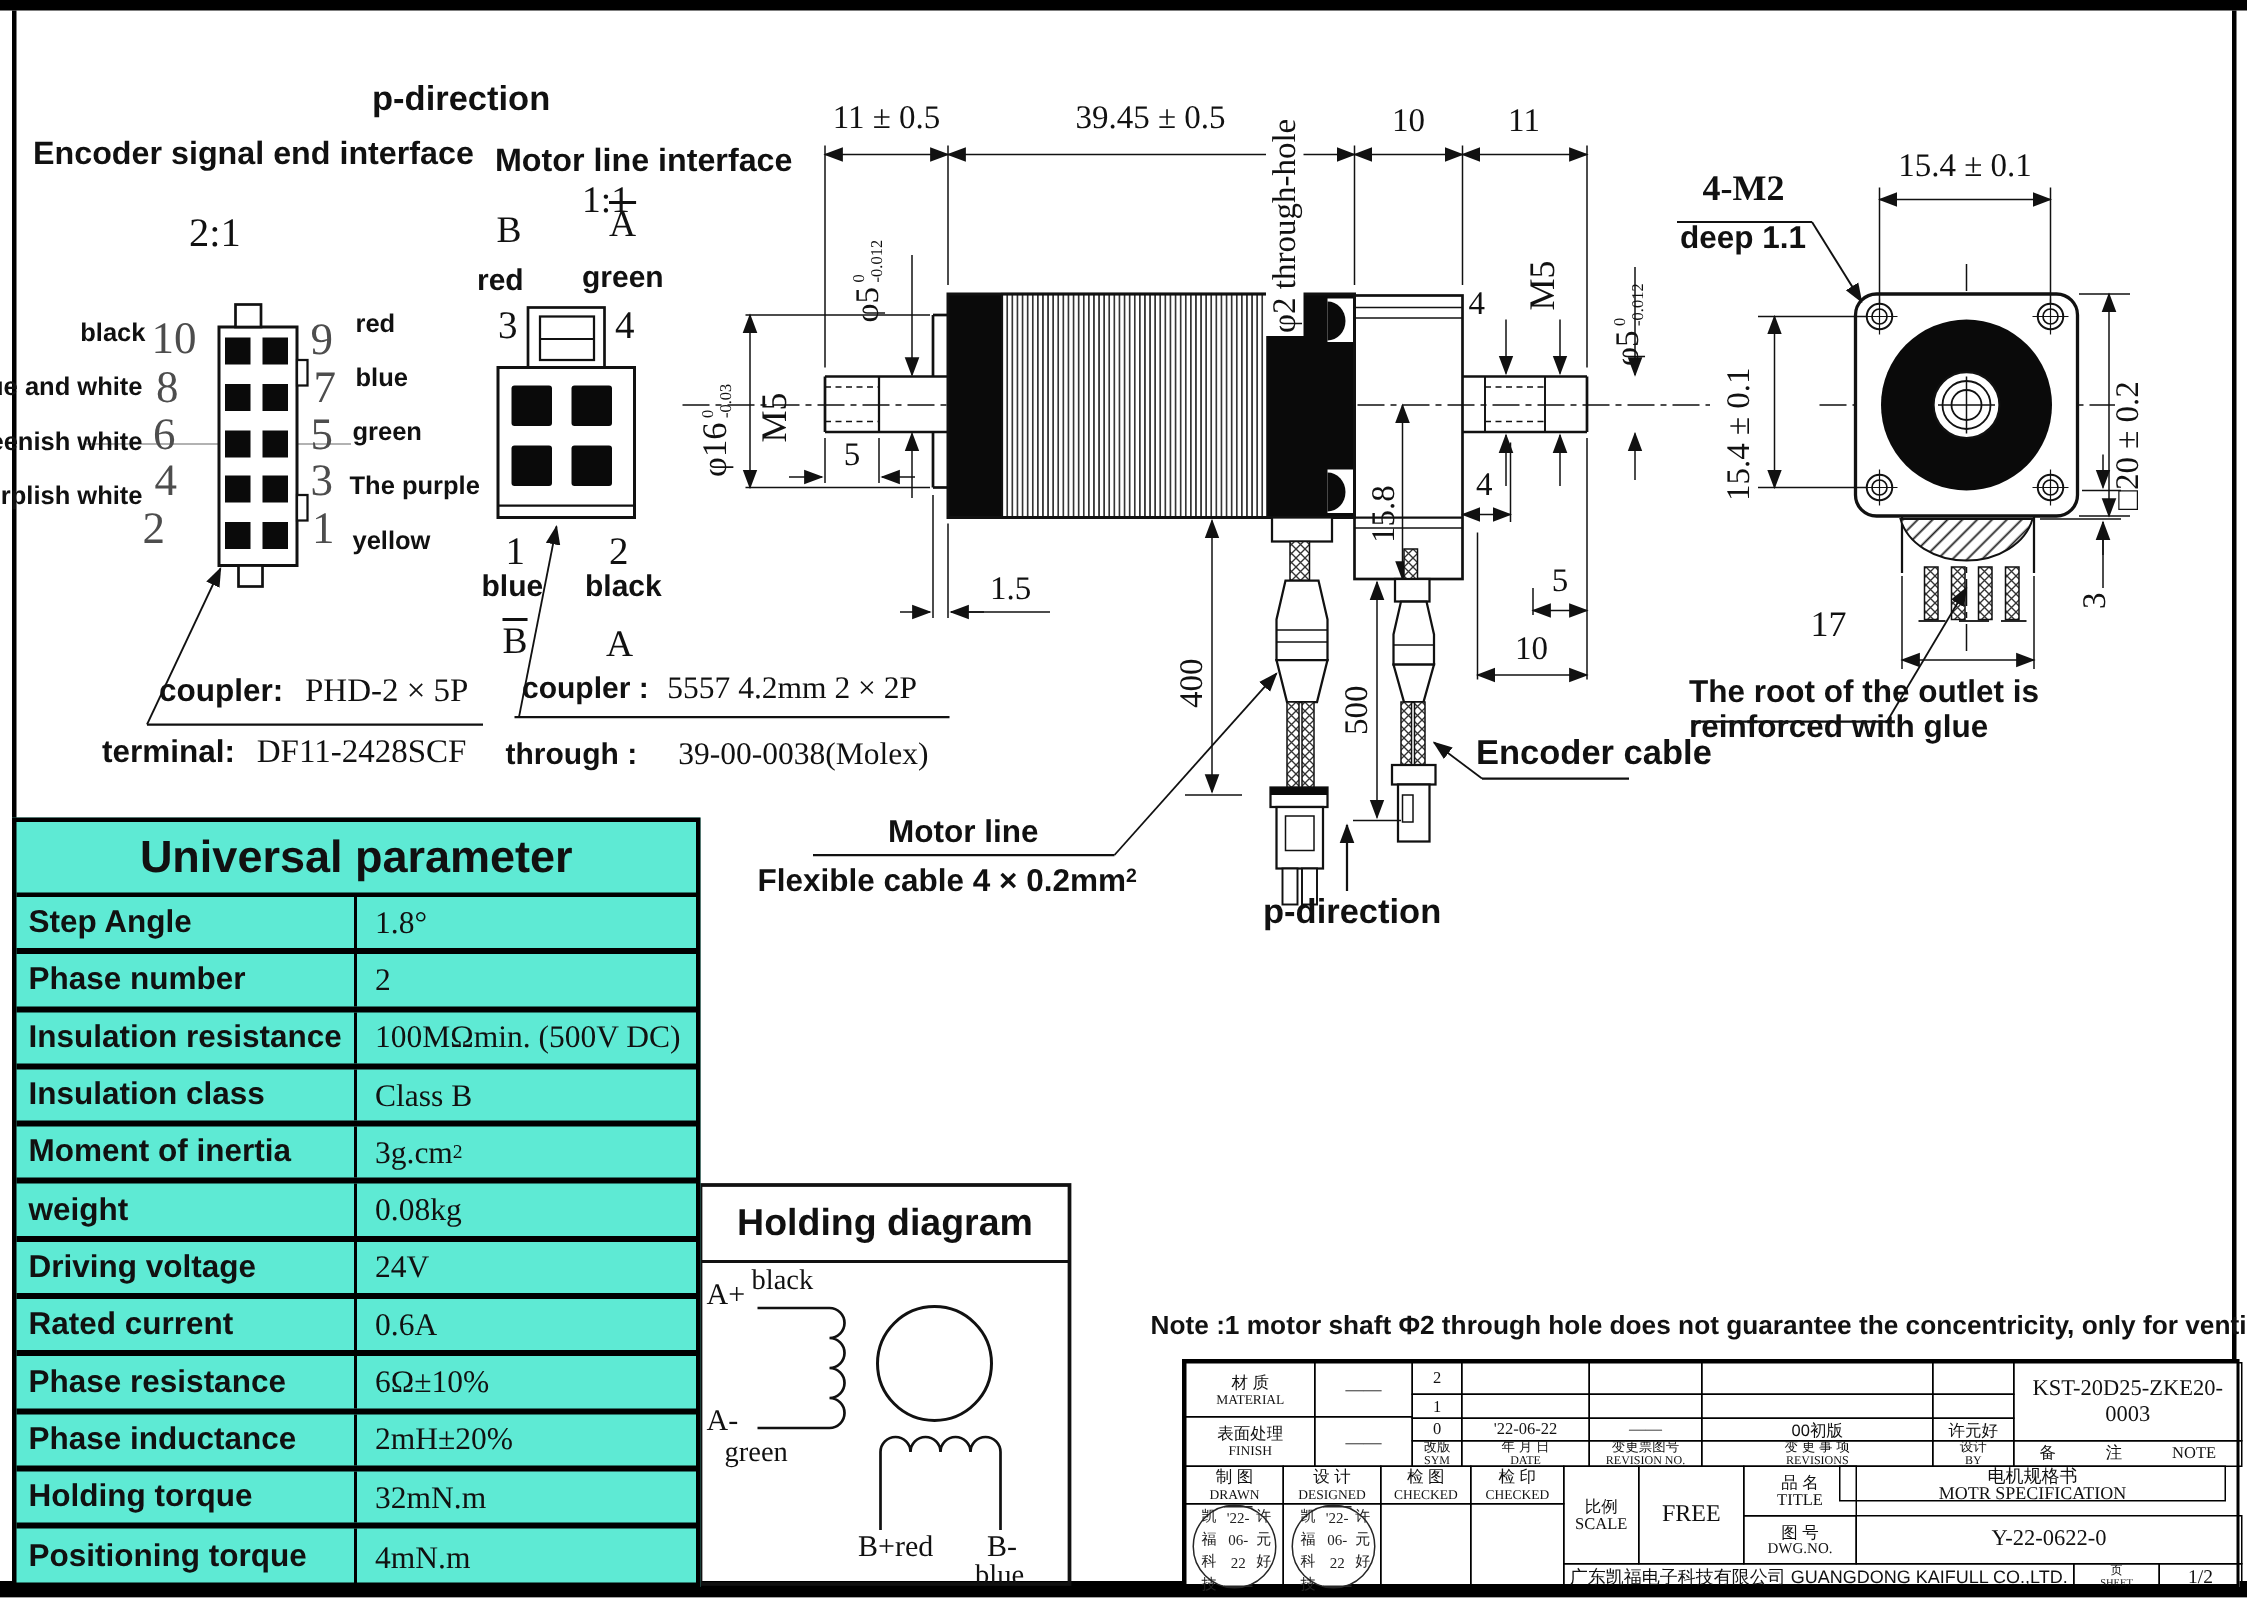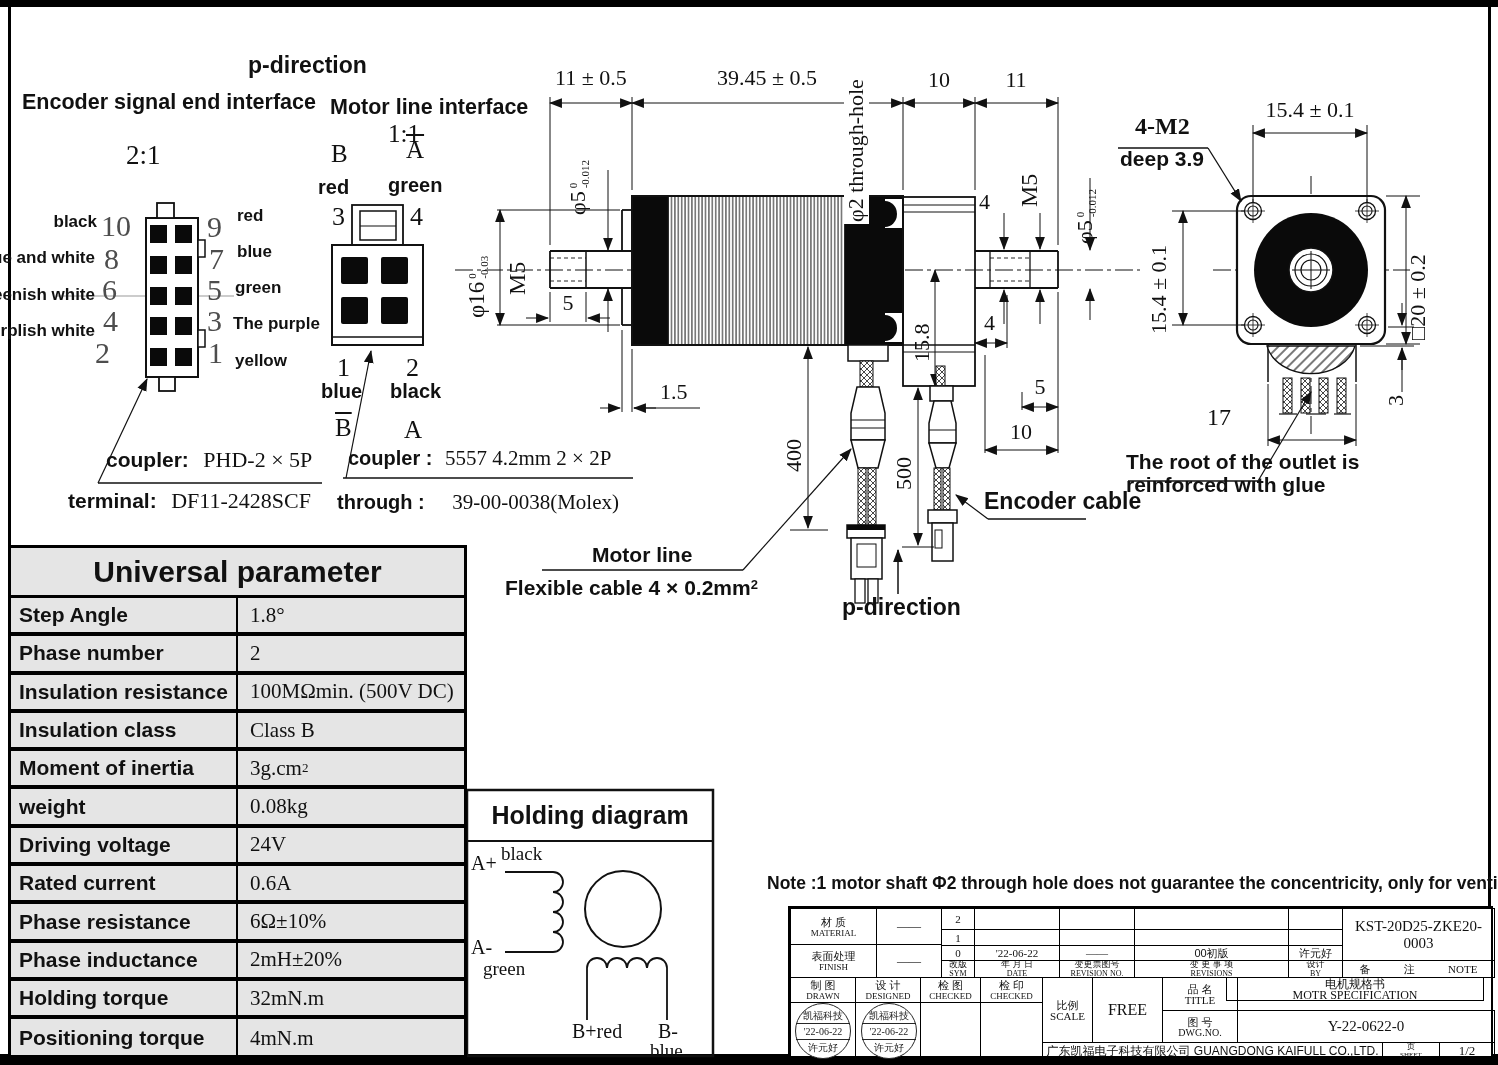--- a/index.html
+++ b/index.html
@@ -15,40 +15,40 @@
   .vtext{transform:rotate(-90deg);transform-origin:0 0}
   .ovl{text-decoration:overline}
   .gnum{color:#4d4d4d;font-family:"Liberation Serif",serif;font-weight:400}
   .tolst{display:inline-flex;flex-direction:column;font-size:11px;line-height:11.5px;
          vertical-align:middle;margin-left:3px}
   .tolst i{font-style:normal}
   .sup{font-size:13px;vertical-align:super}
   .wbg{background:#fff;padding:0 2px}
   
   #ptable{position:absolute;left:8px;top:545px;width:459px;height:513px;box-sizing:border-box;
-          border:3px solid #000;background:#e5e5e5}
+          border:3px solid #000;background:#5eead4}
   .pt-title{height:50px;border-bottom:3px solid #000;display:flex;align-items:center;
             justify-content:center;font-size:30px;font-weight:700;box-sizing:border-box}
   .prow{display:flex;height:38.3px;border-bottom:4px solid #000000;box-sizing:border-box}
   .prow:last-child{border-bottom:none}
   .pl{width:227px;border-right:2px solid #000;display:flex;align-items:center;padding-left:8px;
       font-size:21px;font-weight:600;box-sizing:border-box}
   .pv{flex:1;display:flex;align-items:center;padding-left:12px;font-size:21px;
       font-family:Liberation Serif, serif}
   
   
   #tblock{position:absolute;left:788px;top:906px;width:705px;height:152px;box-sizing:border-box;
           border:2px solid #000;background:#fff}
   .tb{position:absolute;box-sizing:border-box;border:1px solid #000;display:flex;flex-direction:column;
       align-items:center;justify-content:center;text-align:center;overflow:hidden}
   .cn{font-size:11px;line-height:12px}
   .en{font-size:9px;line-height:10px;font-family:"Liberation Serif",serif}
   .val{font-family:"Liberation Serif",serif}
   .stamp{position:absolute;width:54px;height:54px;border:1.6px solid #262626;border-radius:50%;
-         color:#222;font-size:10px;text-align:center;display:flex;flex-direction:column;
+         color:#222;font-size:10px;text-align:center;display:flex;flex-direction:row;
          justify-content:center;background:#fff}
   .stamp .sl{line-height:15px}
   .stamp .s2{border-top:1px solid #262626;border-bottom:1px solid #262626}
 </style>
 </head>
 <body>
 
 <div id="page">
 
 <svg class="lw" width="1498" height="1065" viewBox="0 0 1498 1065">
@@ -408,21 +408,21 @@
 <div class="t cad ctr" style="left:1001px;top:420px;width:40px;font-size:22px">10</div>
 
 <div class="t sans w6" style="left:592px;top:543px;font-size:21px">Motor line</div>
 <div class="t" style="left:505px;top:576px">
   <span class="sans w6" style="font-size:21px">Flexible cable 4 × 0.2mm</span><span class="sans w6 sup">2</span>
 </div>
 <div class="t sans w6" style="left:842px;top:595px;font-size:23px">p-direction</div>
 <div class="t sans w6" style="left:984px;top:489px;font-size:23px">Encoder cable</div>
 
 <div class="t cad w6" style="left:1135px;top:113px;font-size:24px">4-M2</div>
-<div class="t sans w6" style="left:1120px;top:147px;font-size:21px">deep 3.9</div>
+<div class="t sans w6" style="left:1120px;top:147px;font-size:21px">deep 1.1</div>
 <div class="t cad ctr" style="left:1252px;top:98px;width:116px;font-size:22px">15.4 ± 0.1</div>
 <div class="t cad vtext" style="left:1147px;top:334px;font-size:22px">15.4 ± 0.1</div>
 <div class="t cad vtext" style="left:1406px;top:340px;font-size:22px">□20 ± 0.2</div>
 <div class="t cad ctr" style="left:1199px;top:404px;width:40px;font-size:24px">17</div>
 <div class="t cad vtext" style="left:1384px;top:406px;font-size:22px">3</div>
 <div class="t sans w6" style="left:1126px;top:450px;font-size:21px">The root of the outlet is</div>
 <div class="t sans w6" style="left:1126px;top:473px;font-size:21px">reinforced with glue</div>
 
 <div class="t sans w6" style="left:767px;top:874px;font-size:17.5px">Note :1 motor shaft Φ2 through hole does not guarantee the concentricity, only for ventilation.</div>
 

